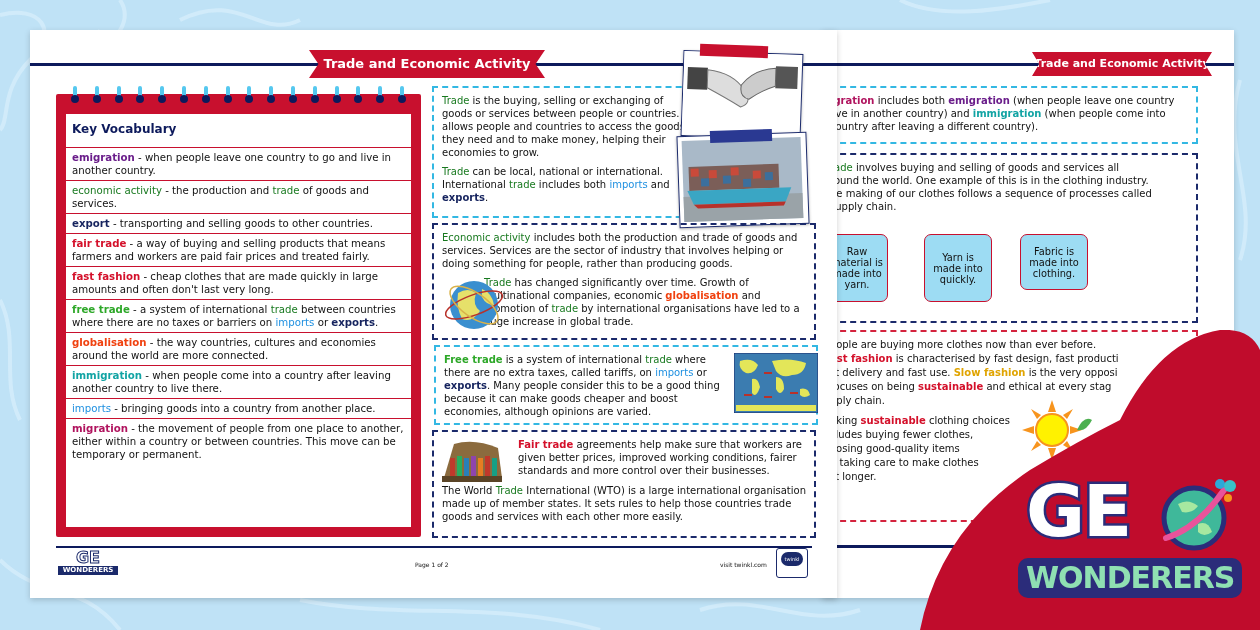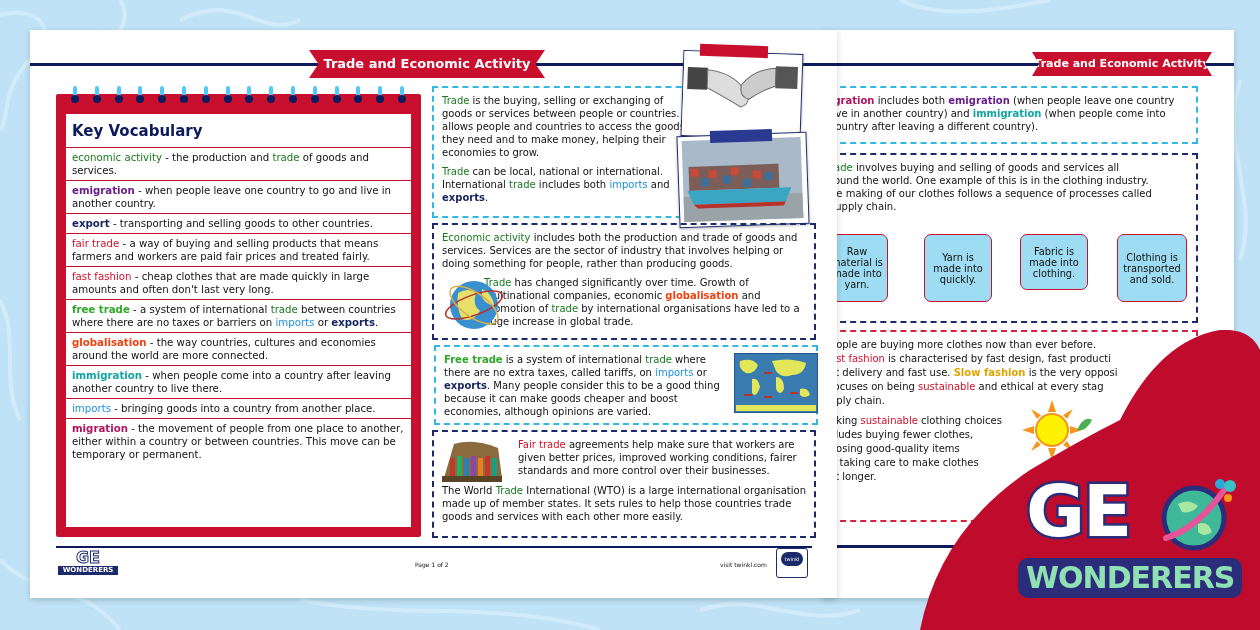--- a/index.html
+++ b/index.html
@@ -12,33 +12,33 @@
 .hline{position:absolute;height:3px;background:#0d1a5c}
 .banner{position:absolute;background:#c8102e;color:#fff;font-weight:bold;text-align:center;
   clip-path:polygon(0 0,100% 0,96% 50%,100% 100%,0 100%,4% 50%);font-family:"DejaVu Sans",sans-serif}
 
 .notebook{position:absolute;left:26px;top:64px;width:365px;height:443px;background:#c8102e;border-radius:2px}
 .rings{position:absolute;left:0;top:-8px;width:100%;height:20px;display:flex;justify-content:space-around;padding:0 8px}
 .ring{width:8px;height:20px;position:relative}
 .ring::before{content:"";position:absolute;left:2px;top:0;width:4px;height:12px;background:#55c8ef;border-radius:2px}
 .ring::after{content:"";position:absolute;left:0;top:9px;width:8px;height:8px;background:#0d1a5c;border-radius:50%}
 .vocab{position:absolute;left:10px;top:20px;right:10px;bottom:10px;background:#fff}
-.vocab-title{font-size:15px;font-weight:bold;color:#0d1a5c;padding:8px 6px;border-bottom:1.5px solid #c8102e;height:34px}
+.vocab-title{font-size:12px;font-weight:bold;color:#0d1a5c;padding:8px 6px;border-bottom:1.5px solid #c8102e;height:34px}
 .vrow{font-size:10.2px;line-height:13px;padding:3px 6px;border-bottom:1.5px solid #c8102e}
 .vrow:last-child{border-bottom:none}
 
 .box{position:absolute;font-size:10px;line-height:13px;padding:6px 8px}
 .dash-cyan{border:2px dashed #33b8e3}
 .dash-navy{border:2px dashed #1b2a6b}
 .dash-red{border:2px dashed #d4233e}
 .g{color:#18791f;font-weight:normal}
 .lg{color:#2ea829;font-weight:bold}
 .bl{color:#1d8fe0;font-weight:normal}
 .nv{color:#15235e;font-weight:bold}
-.rd{color:#d4102a;font-weight:normal}
+.rd{color:#d4102a;font-weight:bold}
 .or{color:#f0410f;font-weight:bold}
 .pu{color:#6a1d8a;font-weight:bold}
 .tl{color:#12a4a4;font-weight:bold}
 .mg{color:#b0135e;font-weight:bold}
 .yl{color:#e0a400;font-weight:bold}
 .para{margin-bottom:6px}
 
 .photo{position:absolute;background:#fff;border:1.5px solid #1b2a6b;box-shadow:0 1px 3px rgba(0,0,0,.3)}
 .tape{position:absolute;height:12px}
 
@@ -96,23 +96,20 @@
     </div>
   <svg class="arrow" style="left:172px;top:226px" width="28" height="24">
       <path d="M0 7 H15 V0 L28 12 L15 24 V17 H0 Z" fill="#c8102e"></path>
     </svg>
   <div class="flow" style="left:198px;top:204px;width:68px;height:56px">
       <span>Fabric is made into clothing.</span>
     </div>
   <svg class="arrow" style="left:268px;top:226px" width="28" height="24">
       <path d="M0 7 H15 V0 L28 12 L15 24 V17 H0 Z" fill="#c8102e"></path>
     </svg>
-  <div class="flow" style="left:295px;top:204px;width:70px;height:68px">
-      <span>Clothing is transported and sold.</span>
-    </div>
 
   <div class="box dash-red" style="left:-2px;top:300px;width:378px;height:192px;font-size:10px;line-height:14px">
     <span>eople are buying more clothes now than ever before.</span><br>
     <span class="rd">ast fashion</span><span> is characterised by fast design, fast producti</span><br>
     <span>st delivery and fast use. </span><span class="yl">Slow fashion</span><span> is the very opposi</span><br>
     <span>focuses on being </span><span class="rd">sustainable</span><span> and ethical at every stag</span><br>
     <span>pply chain.</span>
     <div style="height:6px"></div>
     <span>aking </span><span class="rd">sustainable</span><span> clothing choices</span><br>
     <span>cludes buying fewer clothes,</span><br>
@@ -157,22 +154,22 @@
         <div class="ring"></div>
         <div class="ring"></div>
         <div class="ring"></div>
         <div class="ring"></div>
         <div class="ring"></div>
         <div class="ring"></div>
         <div class="ring"></div>
     </div>
     <div class="vocab">
       <div class="vocab-title">Key Vocabulary</div>
+      <div class="vrow"><span class="pu">emigration</span><span> - when people leave one country to go and live in another country.</span></div>
       <div class="vrow"><span class="g">economic activity</span><span> - the production and </span><span class="g">trade</span><span> of goods and services.</span></div>
-      <div class="vrow"><span class="pu">emigration</span><span> - when people leave one country to go and live in another country.</span></div>
       <div class="vrow"><span class="nv">export</span><span> - transporting and selling goods to other countries.</span></div>
       <div class="vrow"><span class="rd">fair trade</span><span> - a way of buying and selling products that means farmers and workers are paid fair prices and treated fairly.</span></div>
       <div class="vrow"><span class="rd">fast fashion</span><span> - cheap clothes that are made quickly in large amounts and often don't last very long.</span></div>
       <div class="vrow"><span class="lg">free trade</span><span> - a system of international </span><span class="g">trade</span><span> between countries where there are no taxes or barriers on </span><span class="bl">imports</span><span> or </span><span class="nv">exports</span><span>.</span></div>
       <div class="vrow"><span class="or">globalisation</span><span> - the way countries, cultures and economies around the world are more connected.</span></div>
       <div class="vrow"><span class="tl">immigration</span><span> - when people come into a country after leaving another country to live there.</span></div>
       <div class="vrow"><span class="bl">imports</span><span> - bringing goods into a country from another place.</span></div>
       <div class="vrow"><span class="mg">migration</span><span> - the movement of people from one place to another, either within a country or between countries. This move can be temporary or permanent.</span></div>
     </div>
   </div>

